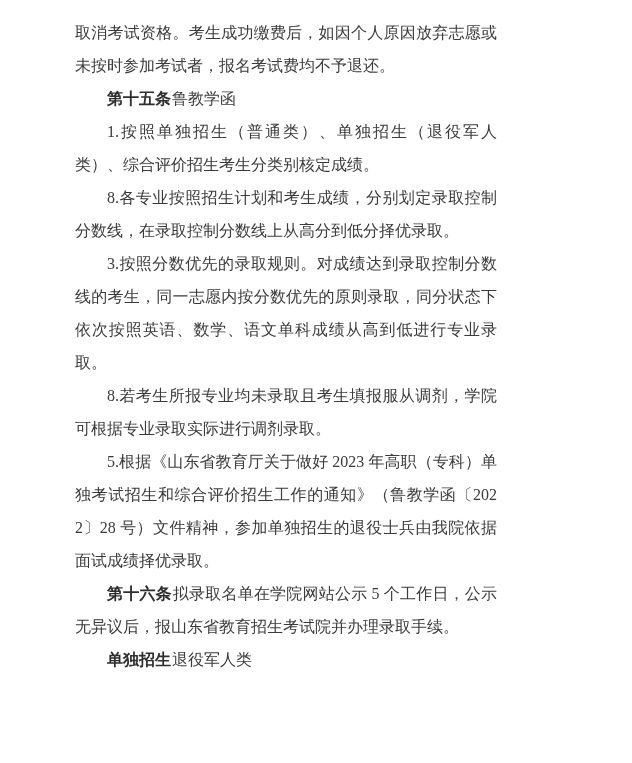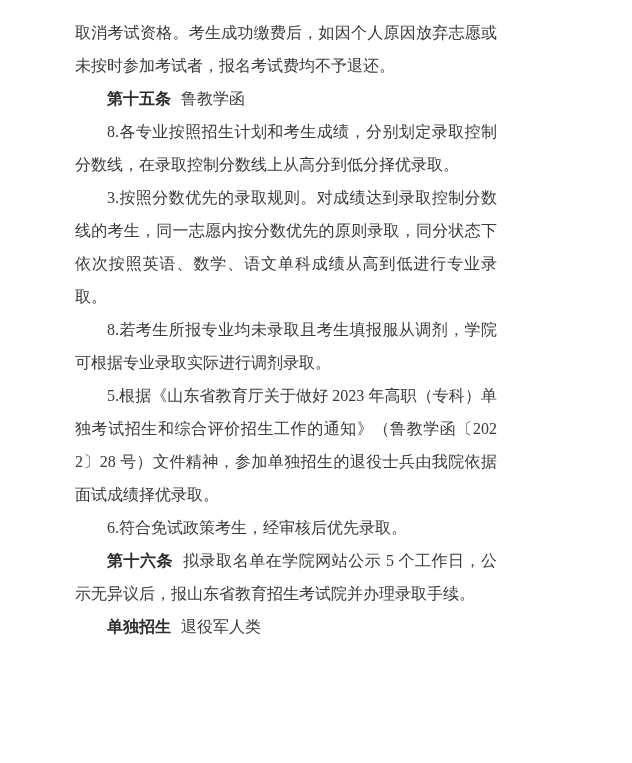--- a/index.html
+++ b/index.html
@@ -28,31 +28,31 @@
     text-align: justify;
     text-align-last: left;
     word-break: break-all;
   }
   .para.indent {
     text-indent: 32px;
   }
   .lead {
     font-weight: bold;
     color: #2e2e2e;
-    margin-right: 10px;
+    margin-right: 1px;
   }
 </style>
 </head>
 <body>
 
 <main class="page">
   <div id="doc-body">
       <p class="para"><span>取消考试资格。考生成功缴费后，如因个人原因放弃志愿或未按时参加考试者，报名考试费均不予退还。</span></p>
       <p class="para indent"><span class="lead">第十五条</span><span>鲁教学函</span></p>
+      <p class="para indent"><span>1.按照单独招生（普通类）、单独招生（退役军人类）、综合评价招生考生分类别核定成绩。</span></p>
       <p class="para indent"><span>8.各专业按照招生计划和考生成绩，分别划定录取控制分数线，在录取控制分数线上从高分到低分择优录取。</span></p>
       <p class="para indent"><span>3.按照分数优先的录取规则。对成绩达到录取控制分数线的考生，同一志愿内按分数优先的原则录取，同分状态下依次按照英语、数学、语文单科成绩从高到低进行专业录取。</span></p>
       <p class="para indent"><span>8.若考生所报专业均未录取且考生填报服从调剂，学院可根据专业录取实际进行调剂录取。</span></p>
       <p class="para indent"><span>5.根据《山东省教育厅关于做好 2023 年高职（专科）单独考试招生和综合评价招生工作的通知》（鲁教学函〔2022〕28 号）文件精神，参加单独招生的退役士兵由我院依据面试成绩择优录取。</span></p>
-      <p class="para indent"><span>6.符合免试政策考生，经审核后优先录取。</span></p>
       <p class="para indent"><span class="lead">第十六条</span><span>拟录取名单在学院网站公示 5 个工作日，公示无异议后，报山东省教育招生考试院并办理录取手续。</span></p>
       <p class="para indent"><span class="lead">单独招生</span><span>退役军人类</span></p>
     </div>
 </main>
 
 </body></html>

